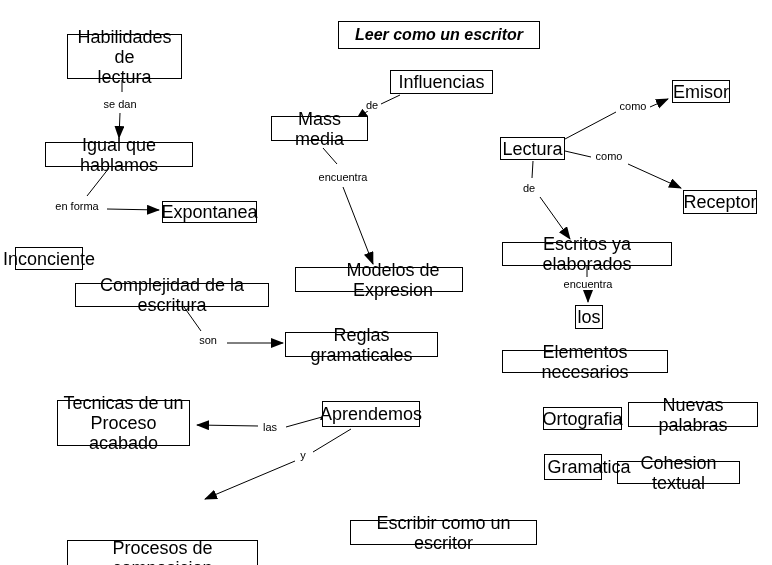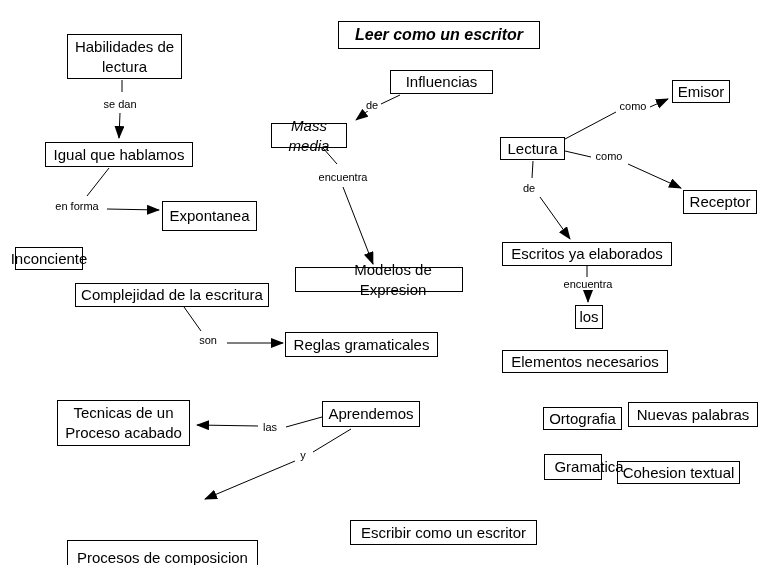--- a/index.html
+++ b/index.html
@@ -9,21 +9,21 @@
   .map{
     position:relative; width:772px; height:565px; background:var(--bg);
     font-family:"Liberation Sans","DejaVu Sans",sans-serif; color:var(--text);
     overflow:hidden;
   }
   .edges{position:absolute;left:0;top:0;width:772px;height:565px;}
   .node{
     position:absolute; box-sizing:border-box;
     background:var(--node-fill); border:1px solid var(--node-border);
     display:flex; align-items:center; justify-content:center;
-    text-align:center; font-size:15px; line-height:20px;
+    text-align:center; font-size:18px; line-height:20px;
     white-space:pre-line; color:var(--text);
   }
   .node.title{font-weight:bold; font-style:italic; font-size:16px;}
   .link-label{
     position:absolute; transform:translate(-50%,-50%);
     font-size:11px; line-height:12px; background:var(--bg);
     padding:0 2px; white-space:nowrap; color:var(--text);
   }
 </style>
 </head>
@@ -60,25 +60,25 @@
         <line x1="351" y1="429" x2="313" y2="452" stroke="#000000" stroke-width="1"></line>
         <line x1="295" y1="461" x2="205" y2="499" stroke="#000000" stroke-width="1" marker-end="url(#arrowhead)"></line>
       </g>
   </svg>
   <div id="nodes-layer">
       <div class="node title" style="left: 338px; top: 21px; width: 202px; height: 28px;">Leer como un escritor</div>
       <div class="node" style="left: 67px; top: 34px; width: 115px; height: 45px;">Habilidades de
 lectura</div>
       <div class="node" style="left: 390px; top: 70px; width: 103px; height: 24px;">Influencias</div>
       <div class="node" style="left: 672px; top: 80px; width: 58px; height: 23px;">Emisor</div>
-      <div class="node" style="left: 271px; top: 123px; width: 76px; height: 25px; font-style: italic;">Mass media</div>
+      <div class="node" style="left: 271px; top: 116px; width: 97px; height: 25px;">Mass media</div>
       <div class="node" style="left: 500px; top: 137px; width: 65px; height: 23px;">Lectura</div>
       <div class="node" style="left: 45px; top: 142px; width: 148px; height: 25px;">Igual que hablamos</div>
       <div class="node" style="left: 683px; top: 190px; width: 74px; height: 24px;">Receptor</div>
-      <div class="node" style="left: 162px; top: 201px; width: 95px; height: 30px;">Expontanea</div>
+      <div class="node" style="left: 162px; top: 201px; width: 95px; height: 22px;">Expontanea</div>
       <div class="node" style="left: 502px; top: 242px; width: 170px; height: 24px;">Escritos ya elaborados</div>
       <div class="node" style="left: 15px; top: 247px; width: 68px; height: 23px;">Inconciente</div>
       <div class="node" style="left: 295px; top: 267px; width: 168px; height: 25px; padding-left: 28px;">Modelos de Expresion</div>
       <div class="node" style="left: 75px; top: 283px; width: 194px; height: 24px;">Complejidad de la escritura</div>
       <div class="node" style="left: 575px; top: 305px; width: 28px; height: 24px;">los</div>
       <div class="node" style="left: 285px; top: 332px; width: 153px; height: 25px;">Reglas gramaticales</div>
       <div class="node" style="left: 502px; top: 350px; width: 166px; height: 23px;">Elementos necesarios</div>
       <div class="node" style="left: 57px; top: 400px; width: 133px; height: 46px;">Tecnicas de un
 Proceso acabado</div>
       <div class="node" style="left: 322px; top: 401px; width: 98px; height: 26px;">Aprendemos</div>

